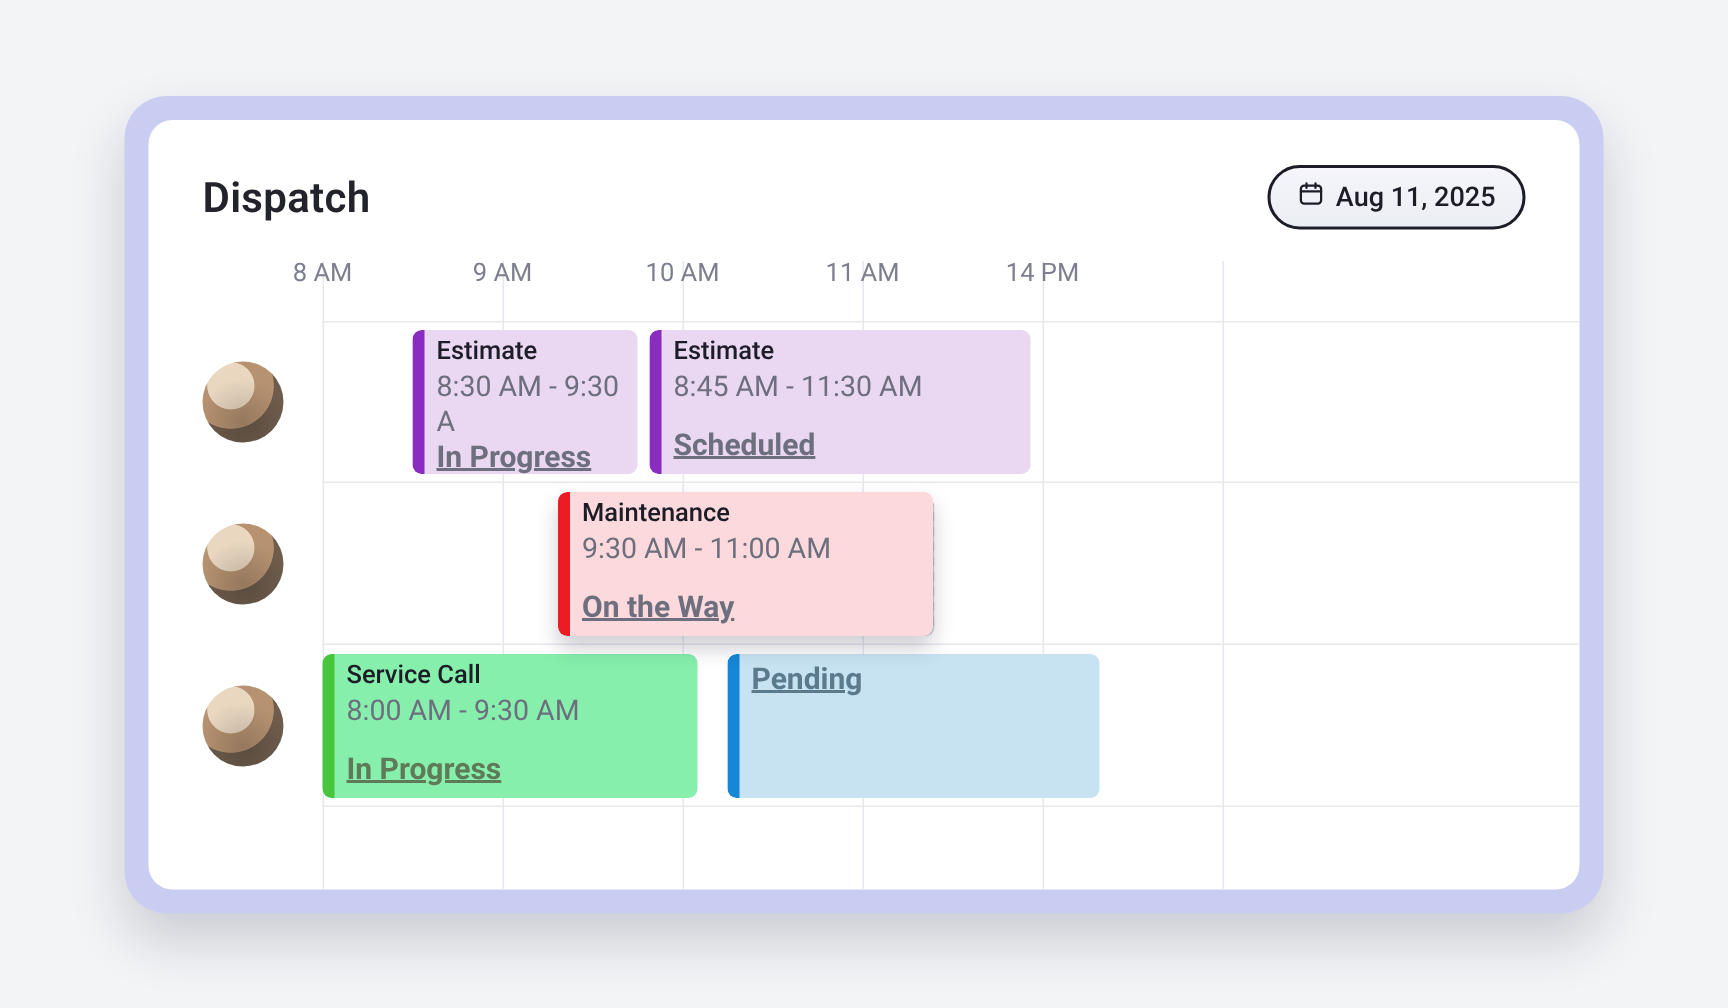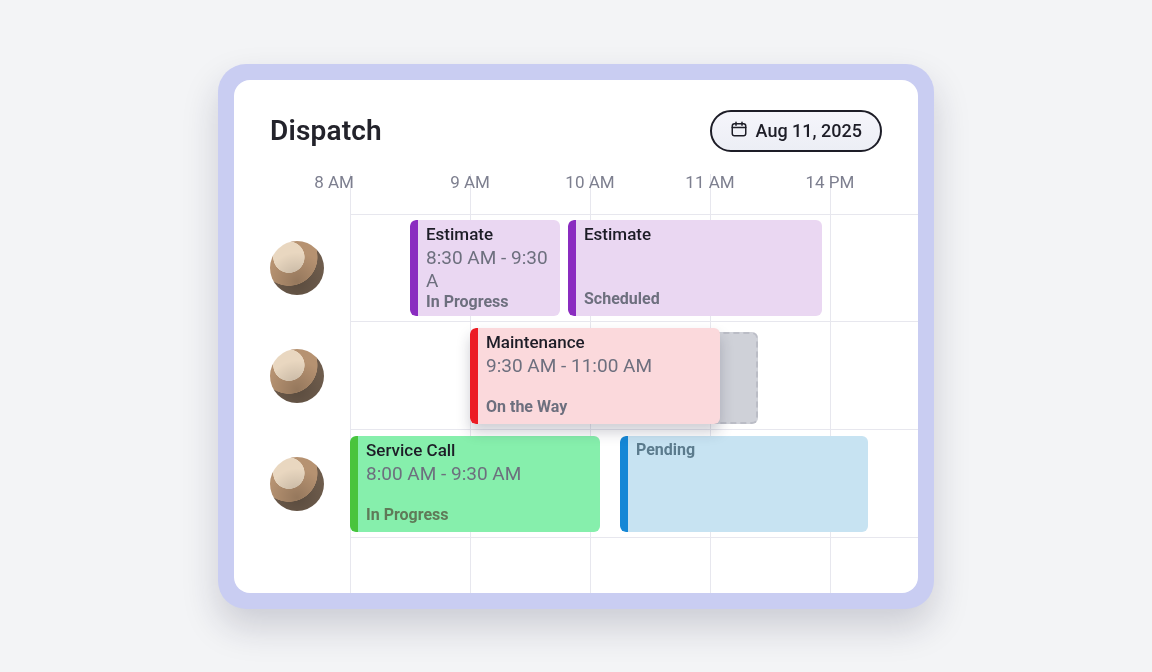--- a/index.html
+++ b/index.html
@@ -5,21 +5,21 @@
   * { box-sizing: border-box; margin: 0; padding: 0; }
   html, body { width: 1152px; height: 672px; }
   body {
     background: #f3f4f6;
     font-family: -apple-system, BlinkMacSystemFont, "Segoe UI", Roboto, Helvetica, Arial, sans-serif;
     display: flex;
     align-items: center;
     justify-content: center;
   }
   .frame {
-    width: 716px;
+    width: 986px;
     height: 545px;
     background: #c9cdf2;
     border-radius: 28px;
     padding: 16px;
     box-shadow: 0 18px 36px rgba(30,30,60,0.18);
   }
   .panel {
     width: 100%;
     height: 100%;
     background: #ffffff;
@@ -47,21 +47,21 @@
     bottom: 0;
   }
   .time-col { position: absolute; top: 0; bottom: 0; width: 1px; background: #e7e7ee; }
   .time-col.c0 { left: 80px; }
   .time-col.c1 { left: 200px; }
   .time-col.c2 { left: 320px; }
   .time-col.c3 { left: 440px; }
   .time-col.c4 { left: 560px; }
   .time-col.c5 { left: 680px; }
   .time-label { position: absolute; top: -2px; font-size: 17px; color: #7d7f8f; transform: translateX(-50%); }
-  .time-label.l0 { left: 64px; }
+  .time-label.l0 { left: 80px; }
   .time-label.l1 { left: 200px; }
   .time-label.l2 { left: 320px; }
   .time-label.l3 { left: 440px; }
   .time-label.l4 { left: 560px; }
   .rows { position: absolute; left: 0; right: 0; top: 40px; bottom: 0; }
   .row { position: absolute; left: 0; right: 0; height: 108px; }
   .row.r0 { top: 0; }
   .row.r1 { top: 108px; }
   .row.r2 { top: 216px; }
   .row .line { position: absolute; left: 80px; right: 0; top: 0; border-top: 1px solid #e7e7ee; }
@@ -79,24 +79,24 @@
   
   .card {
     position: absolute; top: 6px; bottom: 6px; border-radius: 6px;
     padding: 4px 10px 8px 16px; overflow: hidden;
     display: flex; flex-direction: column; justify-content: space-between;
     cursor: grab;
   }
   .card .stripe { position: absolute; left: 0; top: 0; bottom: 0; width: 8px; border-radius: 6px 0 0 6px; }
   .card .name { font-size: 17px; font-weight: 500; color: #1d1d27; line-height: 1.2; }
   .card .time { font-size: 19px; color: #6d6f7e; margin-top: 2px; }
-  .card .status { font-size: 16px; font-weight: 700; color: #6d6f7e; }
+  .card .status { font-size: 20px; font-weight: 700; color: #6d6f7e; text-decoration: underline; }
   .card.purple { background: #ead7f2; }
   .card.purple .stripe { background: #8a2cc0; }
-  .card.pink { background: #fbd9dc; box-shadow: 0 8px 14px rgba(30,30,60,0.22); z-index: 5; }
+  .card.pink { background: #fbd9dc; box-shadow: 0 8px 14px rgba(30,30,60,0.22); z-index: 5; margin-left: 37px; }
   .card.pink .stripe { background: #ec1c24; }
   .card.green { background: #86efac; }
   .card.green .stripe { background: #49c43d; }
   .card.green .status { color: #5f7a58; }
   .card.blue { background: #c7e3f2; }
   .card.blue .stripe { background: #1587d6; }
   .card.blue .time { color: #5b7b8d; }
   .card.blue .status { color: #5b7b8d; }
   
   .p-a { left: 140px; width: 150px; } 
@@ -157,20 +157,21 @@
             <div>
               <div class="name">Estimate</div>
               <div class="time">8:30 AM - 9:30 A</div>
             </div>
             <div class="status">In Progress</div>
           </div>
           <div class="card purple p-b">
             <span class="stripe"></span>
             <div>
               <div class="name">Estimate</div>
+              <div class="time">8:45 AM - 11:30 AM</div>
             </div>
             <div class="status">Scheduled</div>
           </div>
           <div class="line bottom"></div>
         </div>
 
         <div class="row r1">
           <span class="avatar"></span>
           <div class="drop-target"></div>
           <div class="card pink p-c">

